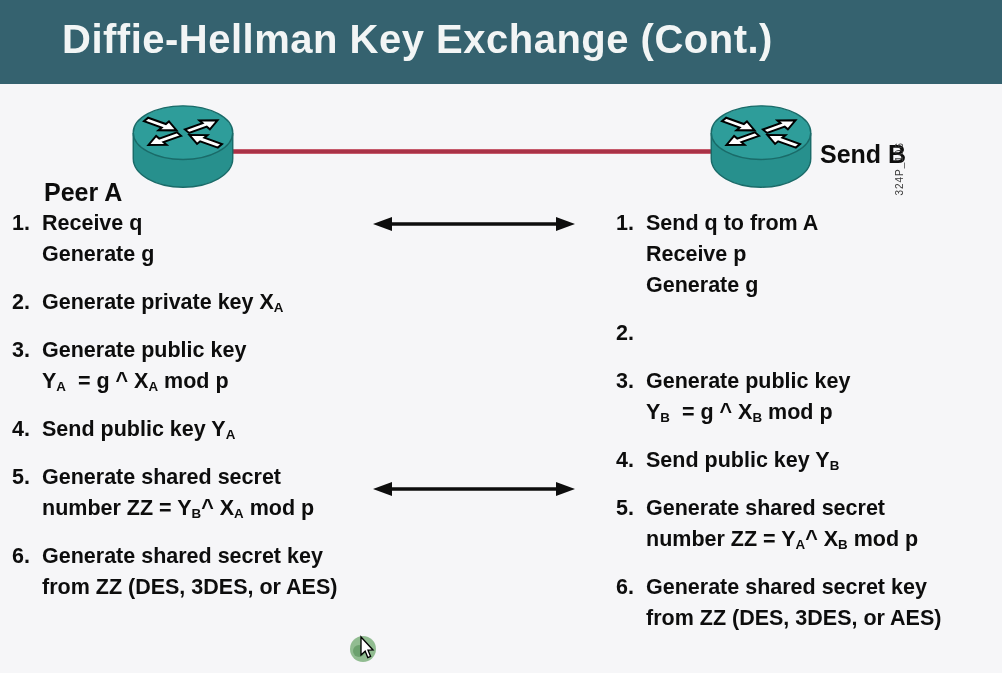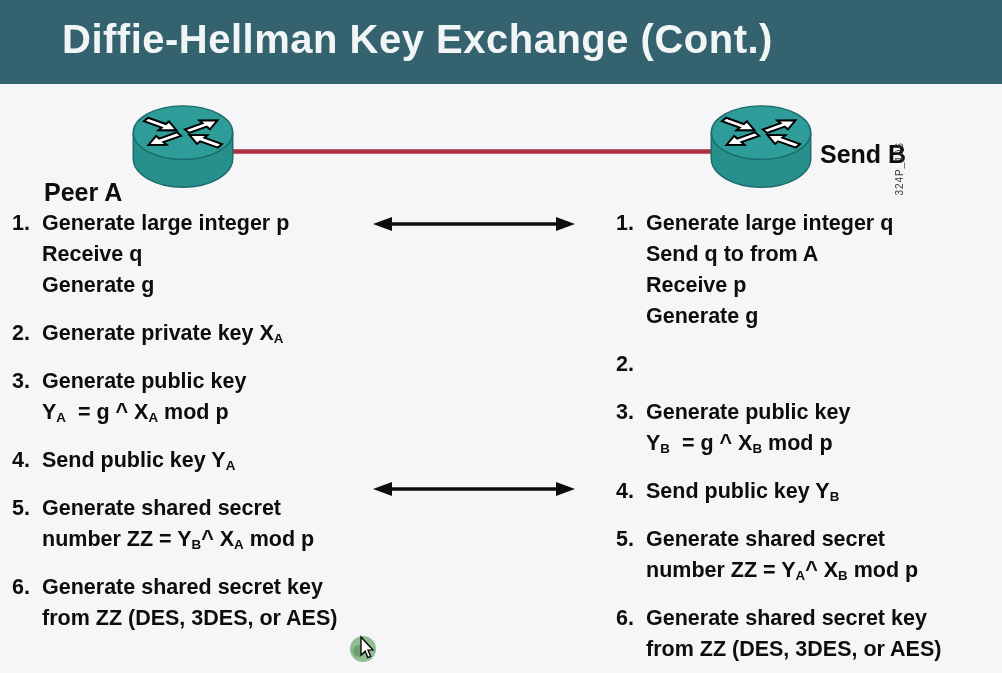--- a/index.html
+++ b/index.html
@@ -121,21 +121,20 @@
   <svg class="arrow arrow-2" viewBox="0 0 204 18">
     <line x1="14" y1="9" x2="190" y2="9" stroke="#0d0d0d" stroke-width="3.6"></line>
     <polygon points="1,9 20,2 20,16" fill="#0d0d0d"></polygon>
     <polygon points="203,9 184,2 184,16" fill="#0d0d0d"></polygon>
   </svg>
 
   <div class="steps steps-left">
       <div class="step">
         <div class="step-num">1.</div>
         <div class="step-body">
-          <div class="step-line">Generate large integer p</div>
           <div class="step-line">Receive q</div>
           <div class="step-line">Generate g</div>
         </div>
       </div>
       <div class="step">
         <div class="step-num">2.</div>
         <div class="step-body">
           <div class="step-line">Generate private key X<sub>A</sub></div>
         </div>
       </div>
@@ -164,21 +163,20 @@
         <div class="step-body">
           <div class="step-line">Generate shared secret key</div>
           <div class="step-line">from ZZ (DES, 3DES, or AES)</div>
         </div>
       </div>
     </div>
   <div class="steps steps-right">
       <div class="step">
         <div class="step-num">1.</div>
         <div class="step-body">
-          <div class="step-line">Generate large integer q</div>
           <div class="step-line">Send q to from A</div>
           <div class="step-line">Receive p</div>
           <div class="step-line">Generate g</div>
         </div>
       </div>
       <div class="step">
         <div class="step-num">2.</div>
       </div>
       <div class="step">
         <div class="step-num">3.</div>

